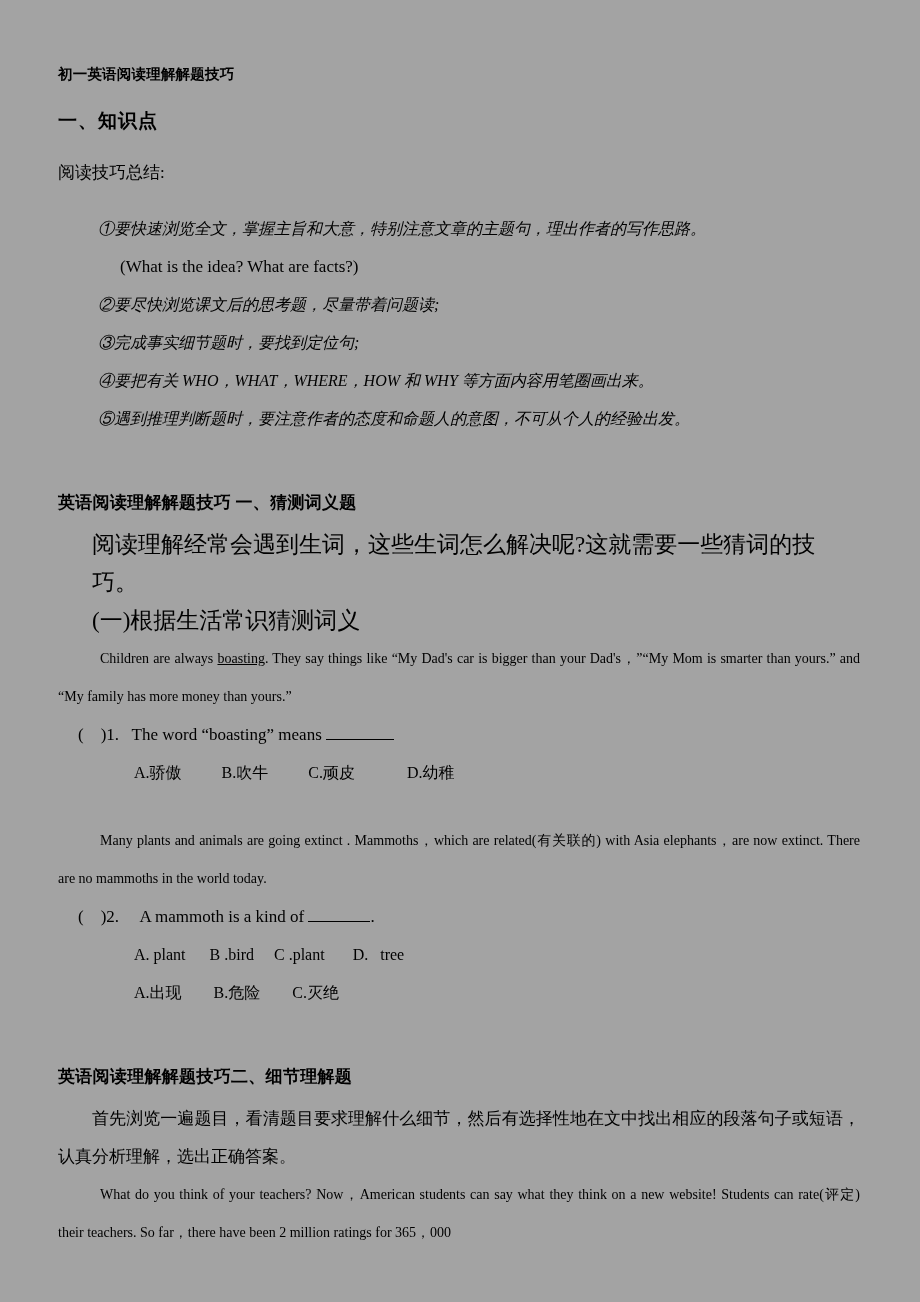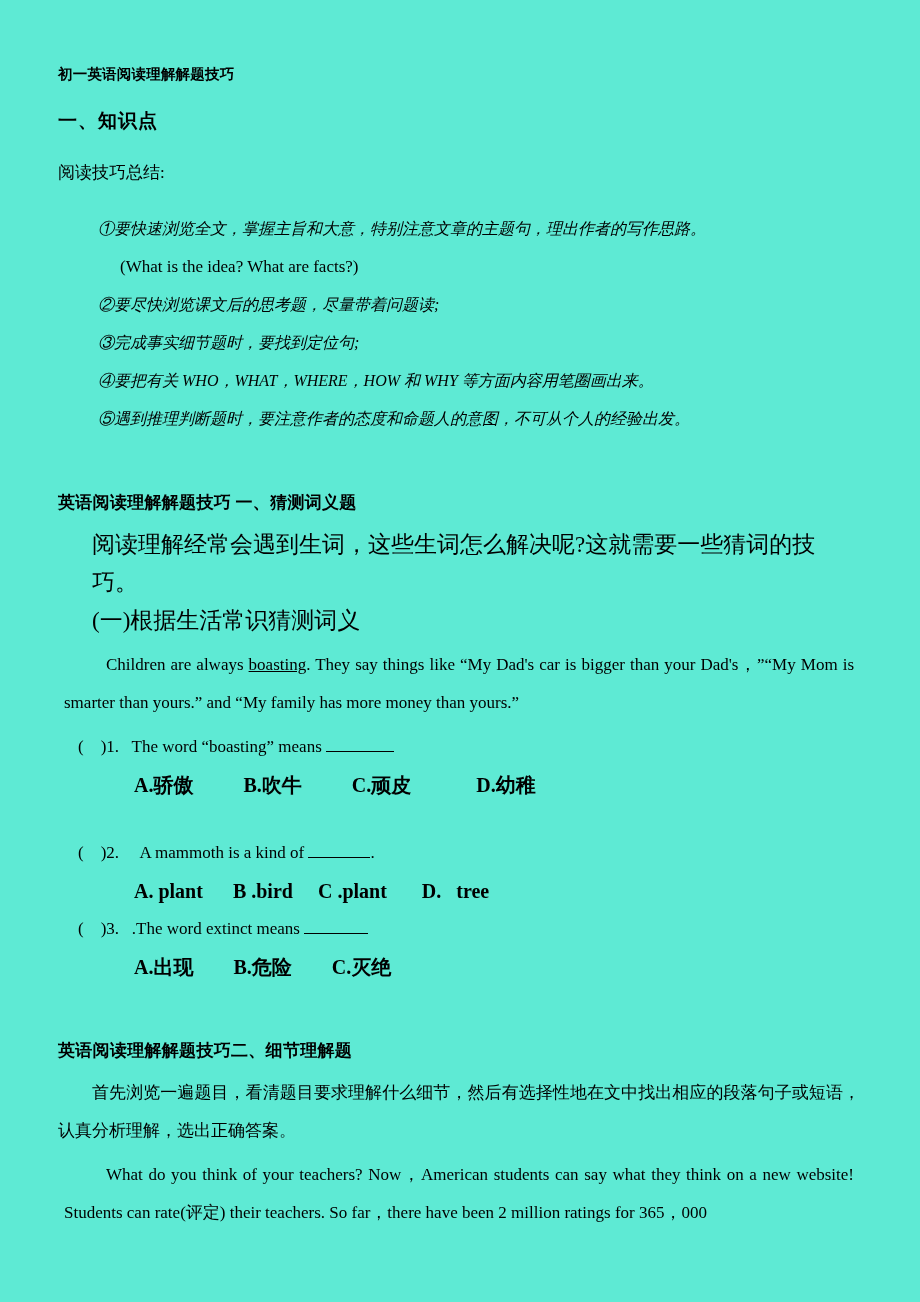--- a/index.html
+++ b/index.html
@@ -14,21 +14,21 @@
     font-family: "Liberation Serif", "DejaVu Serif", serif;
     color: #000000;
     -webkit-font-smoothing: antialiased;
   }
   .page {
     position: absolute;
     left: 0;
     top: 0;
     width: 920px;
     height: 1302px;
-    background: #5eead4;
+    background: #a3a3a3;
     overflow: hidden;
   }
   .content {
     position: absolute;
     left: 58px;
     top: 62px;
     width: 802px;
   }
 
   
@@ -75,23 +75,23 @@
   }
   .paren-line {
     font-size: 17px;
     line-height: 38px;
     padding-left: 62px;
     margin: 0;
   }
 
   
   .para-en {
-    font-size: 17px;
+    font-size: 14px;
     line-height: 38px;
-    margin: 6px;
+    margin: 0;
     text-align: justify;
     text-justify: inter-word;
     text-indent: 42px;
   }
   .para-cn {
     font-size: 17px;
     line-height: 38px;
     margin: 0;
     text-align: justify;
     text-indent: 34px;
@@ -111,26 +111,25 @@
 
   
   .q-line {
     font-size: 17px;
     line-height: 38px;
     margin: 0;
     padding-left: 20px;
     white-space: pre;
   }
   .opt-line {
-    font-size: 20px;
+    font-size: 16px;
     line-height: 38px;
     margin: 0;
     padding-left: 76px;
     white-space: pre;
-    font-weight: bold;
   }
   .u { text-decoration: underline; }
   .blank {
     display: inline-block;
     border-bottom: 1.6px solid #000;
     vertical-align: baseline;
   }
   .blank.w1 { width: 68px; }
   .blank.w2 { width: 62px; }
   .blank.w3 { width: 64px; }
@@ -167,26 +166,26 @@
     <p class="sub-line">(一)根据生活常识猜测词义</p>
 
     <p class="para-en"><span>Children are always </span><span class="u">boasting</span><span>. They say things like “My Dad's car is bigger than your Dad's，”“My Mom is smarter than yours.” and “My family has more money than yours.”</span></p>
 
     <p class="q-line"><span>(    )1.</span>   <span>The word “boasting” means</span> <span class="blank w1"></span></p>
 
     <p class="opt-line"><span>A.骄傲</span>          <span>B.吹牛</span>          <span>C.顽皮</span>             <span>D.幼稚</span></p>
 
     <div class="spacer-md"></div>
 
+    <p class="para-en">Many plants and animals are going extinct . Mammoths，which are related(有关联的) with Asia elephants，are now extinct.    There are no mammoths in the world today.</p>
 
     <p class="q-line"><span>(    )2.</span>     <span>A mammoth is a kind of</span> <span class="blank w2"></span><span>.</span></p>
 
     <p class="opt-line"><span>A. plant</span>      <span>B .bird</span>     <span>C .plant</span>       <span>D.   tree</span></p>
 
-    <p class="q-line"><span>(    )3.</span>   <span>.The word extinct means</span> <span class="blank w3"></span></p>
 
     <p class="opt-line"><span>A.出现</span>        <span>B.危险</span>        <span>C.灭绝</span></p>
 
     <div class="spacer-lg"></div>
 
     <p class="h-bold-run">英语阅读理解解题技巧二、细节理解题</p>
 
     <p class="para-cn">首先浏览一遍题目，看清题目要求理解什么细节，然后有选择性地在文中找出相应的段落句子或短语，认真分析理解，选出正确答案。</p>
 
     <p class="para-en">What do you think of your teachers? Now，American students can say what they think on a new website!    Students can rate(评定) their teachers. So far，there have been 2 million ratings for 365，000</p>

